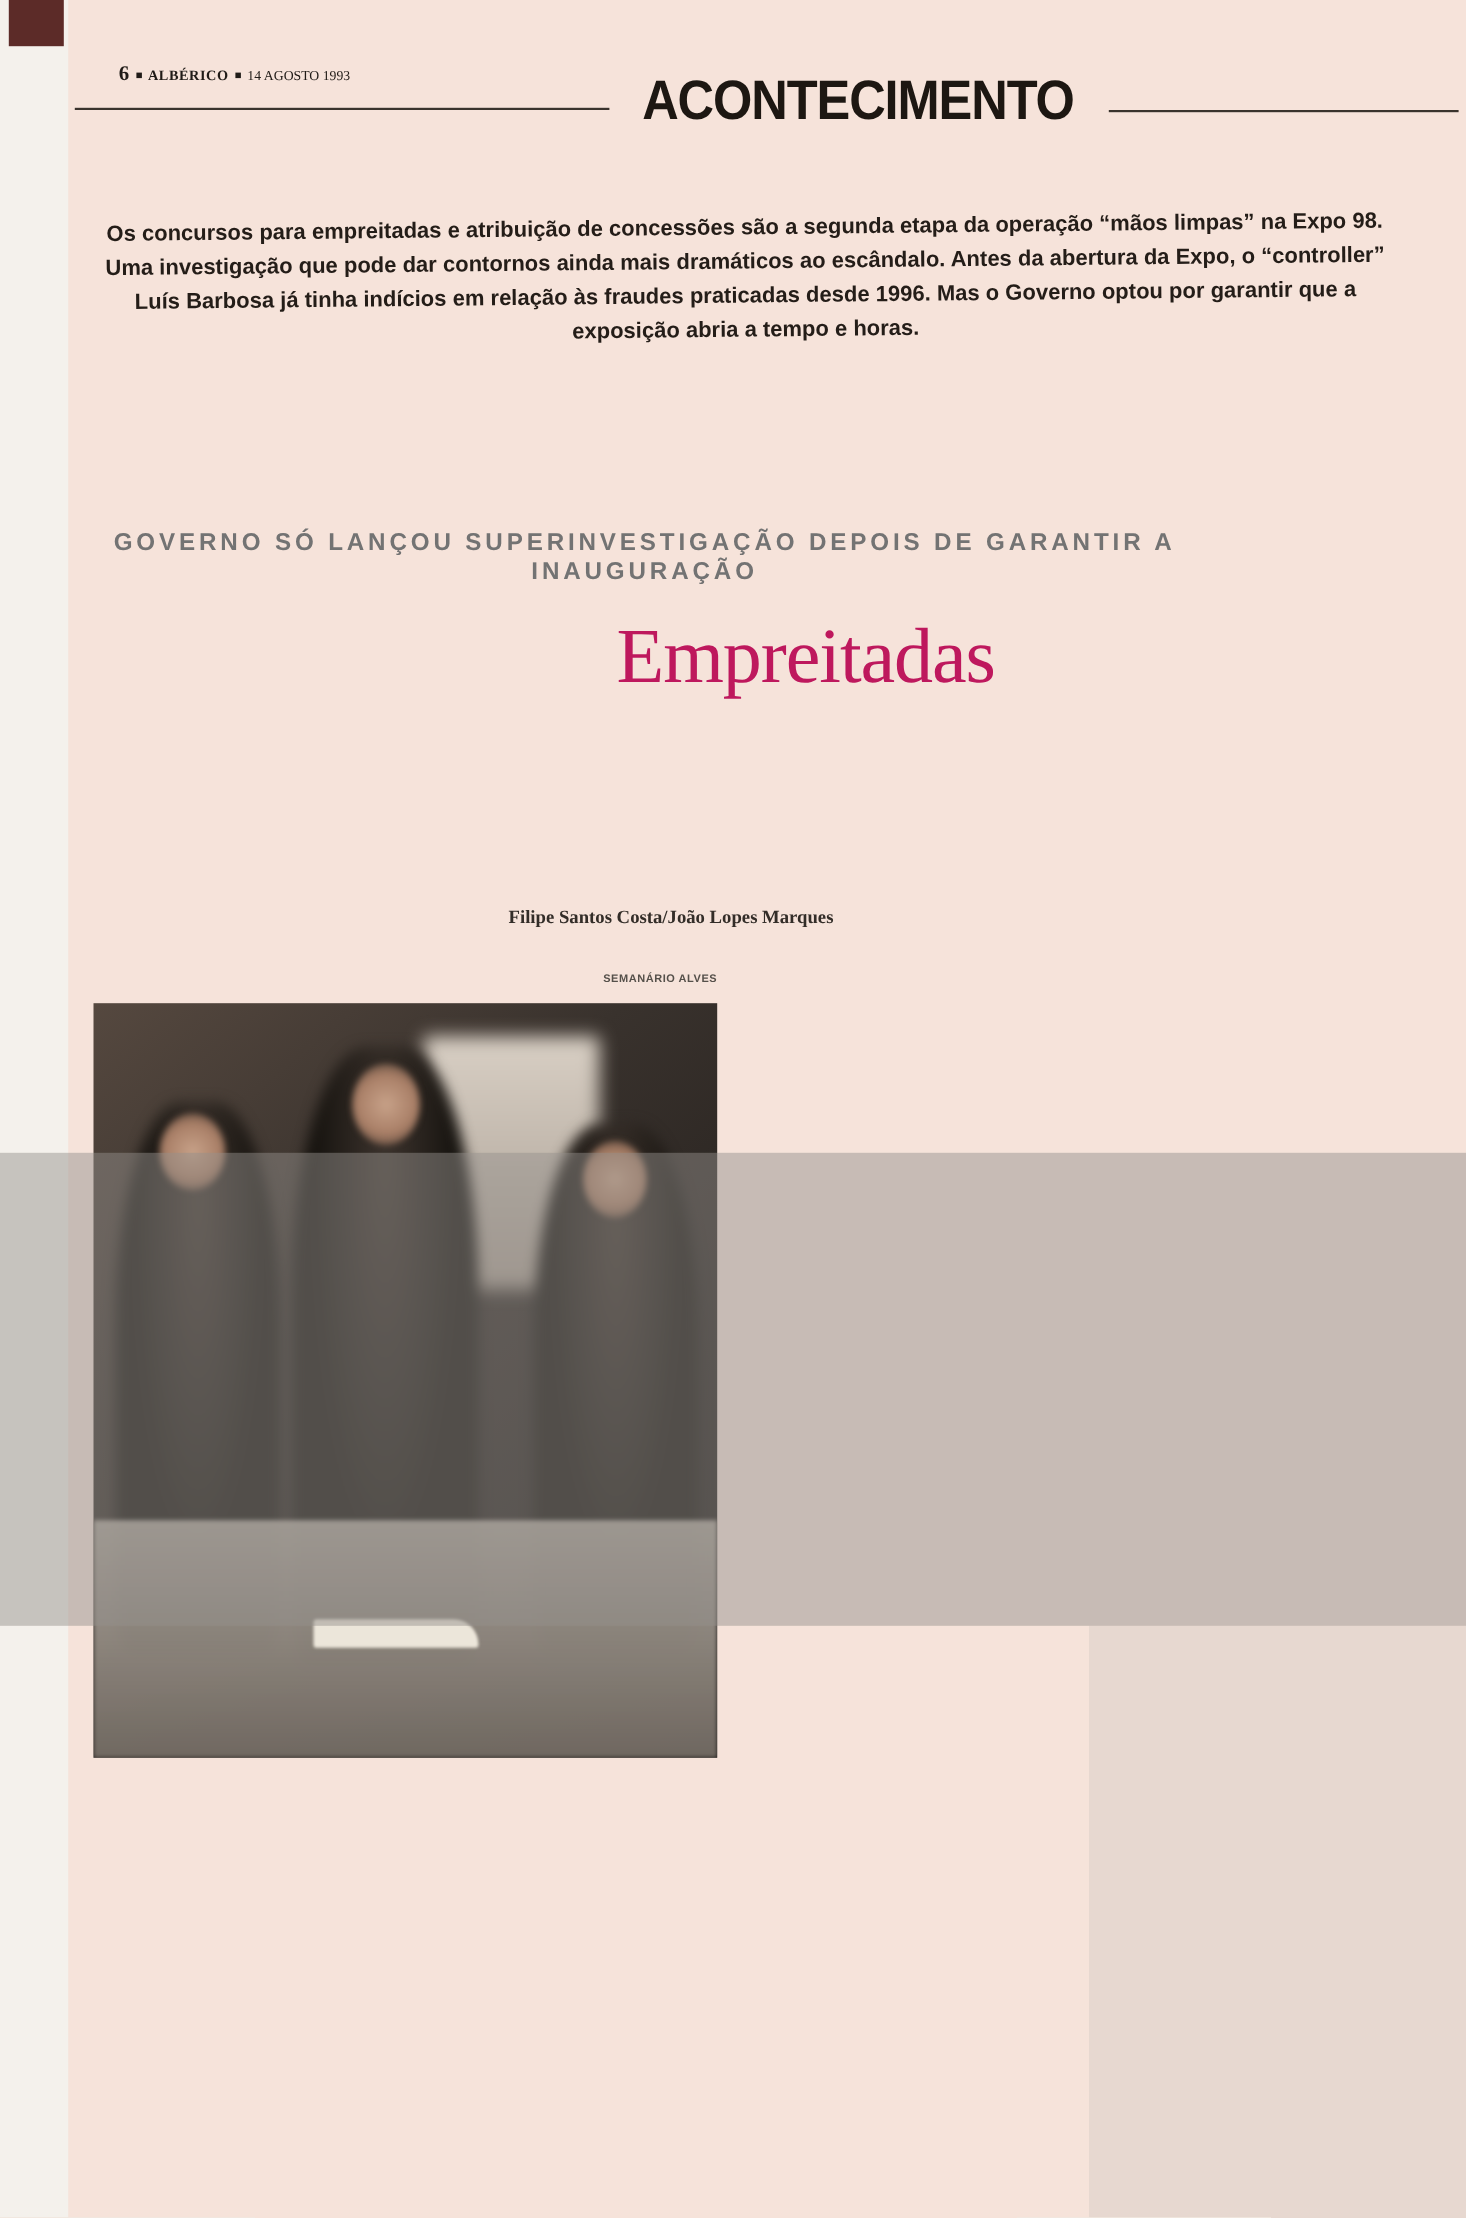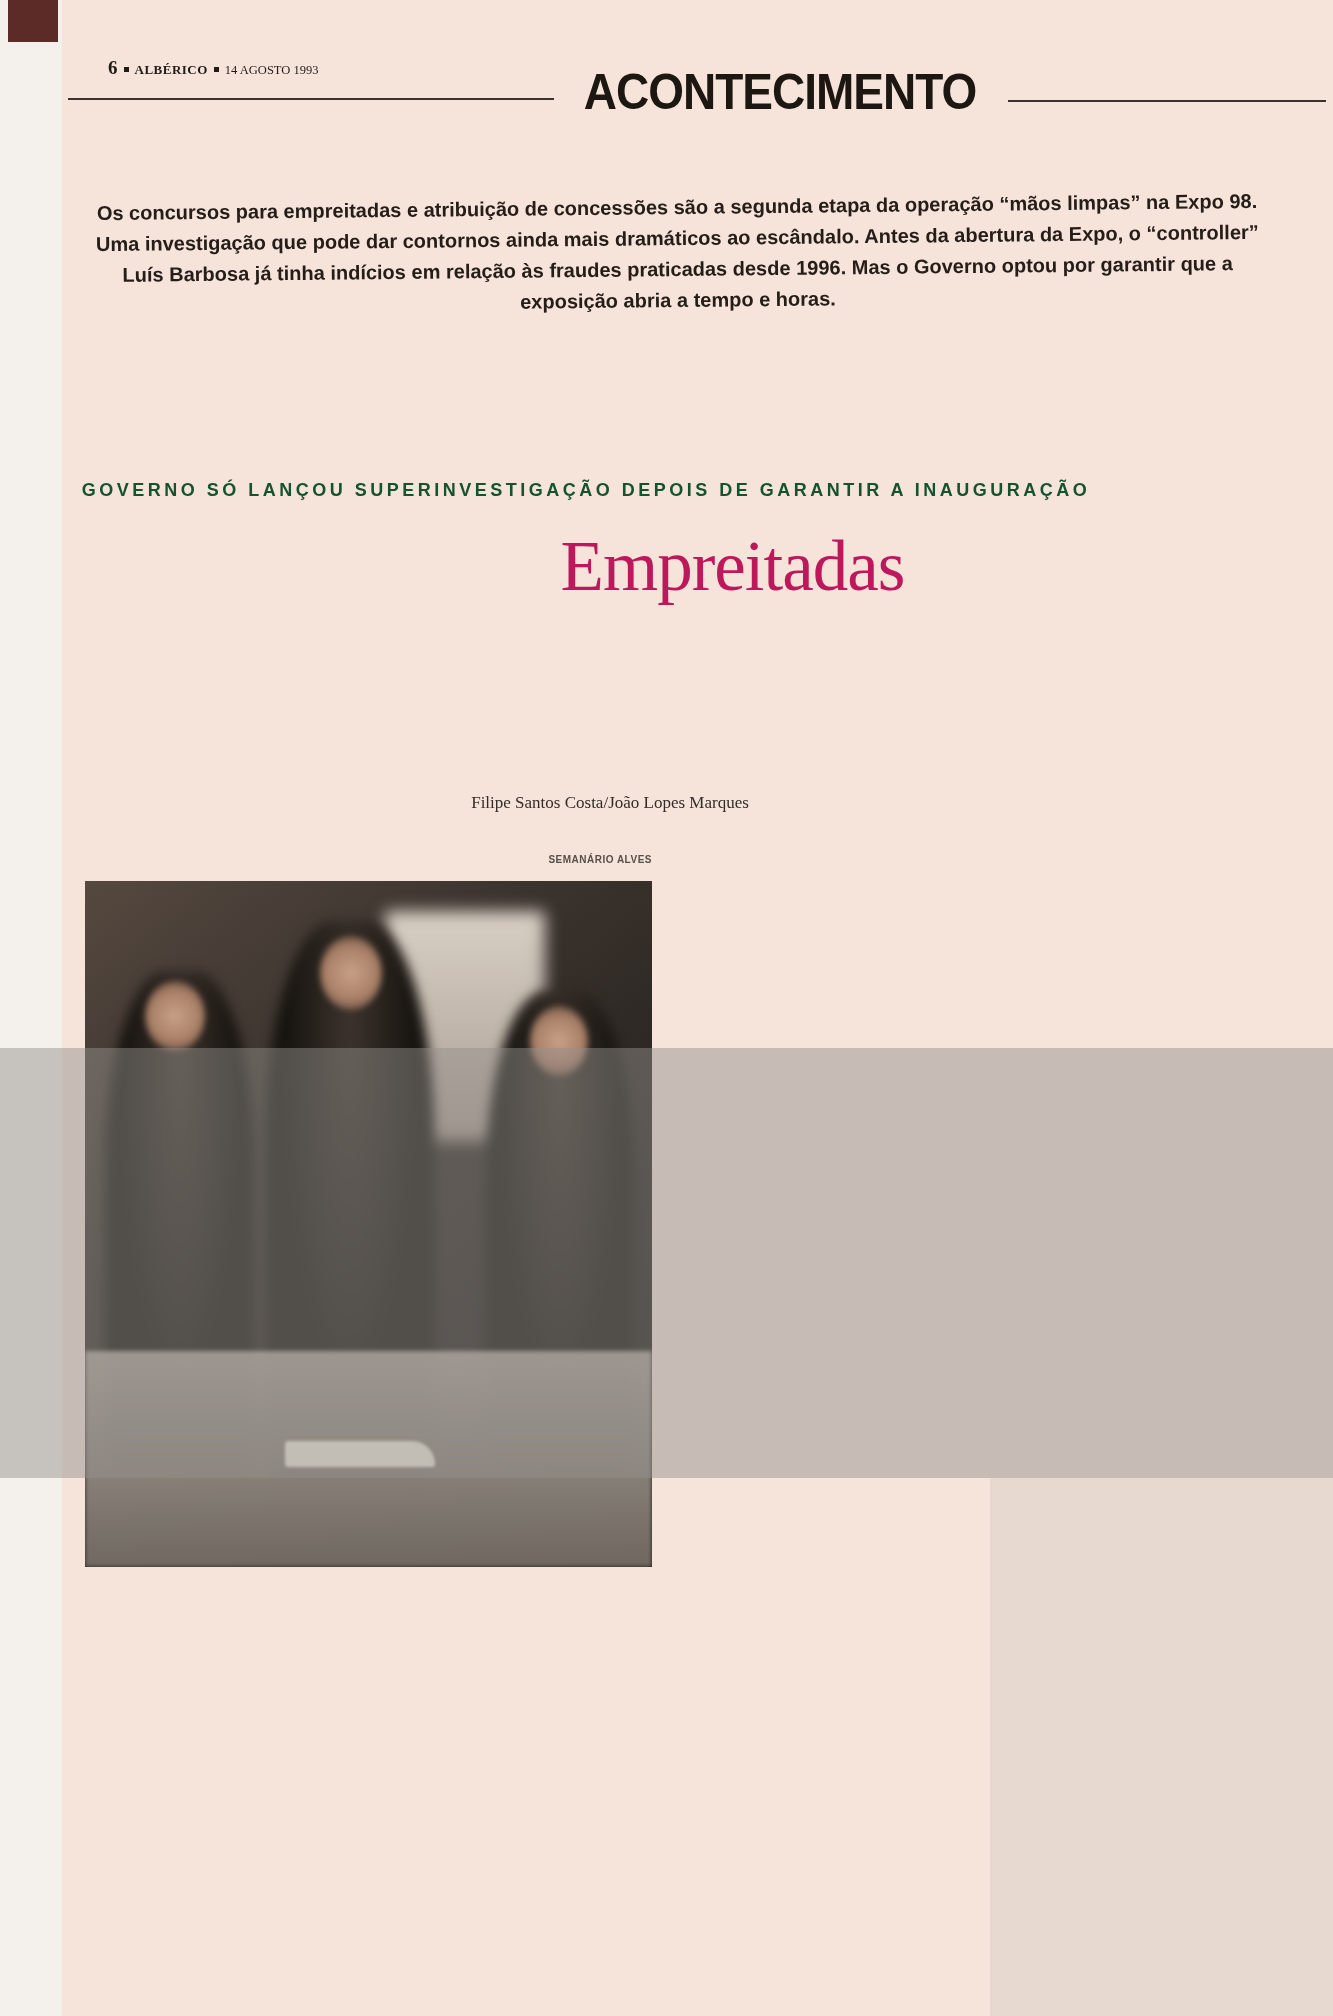--- a/index.html
+++ b/index.html
@@ -19,27 +19,27 @@
   .rule-right{position:absolute;left:1008px;top:76px;width:318px;height:2px;background:#3a332d;}
   .section-title{position:absolute;left:520px;top:38px;width:520px;text-align:center;
                  font-family:"Liberation Sans",sans-serif;font-weight:700;font-size:46px;
                  letter-spacing:-1px;color:#1d1712;transform:scaleY(1.1);}
 
   
   .lead{position:absolute;left:95px;top:112px;width:1165px;text-align:center;
         font-family:"Liberation Sans",sans-serif;font-weight:700;font-size:20px;
         line-height:31px;color:#241d18;transform:rotate(-0.6deg);}
   .kicker{position:absolute;left:62px;top:276px;width:1048px;text-align:center;
-          font-family:"Liberation Sans",sans-serif;font-weight:700;font-size:18px;
-          letter-spacing:3.5px;color:#14532d;}
+          font-family:"Liberation Sans",sans-serif;font-weight:700;font-size:22px;
+          letter-spacing:3.5px;color:#737373;}
   .headline{position:absolute;left:62px;top:302px;width:1271px;text-align:center;
             font-family:"Liberation Serif",serif;font-weight:400;font-size:71px;
             line-height:78px;letter-spacing:-1px;color:#be185d;margin-left:35px;}
   .byline{position:absolute;left:62px;top:490px;width:1096px;text-align:center;
-          font-family:"Liberation Serif",serif;font-weight:400;font-size:17px;color:#332d28;}
+          font-family:"Liberation Serif",serif;font-weight:700;font-size:17px;color:#332d28;}
 
   
   .credit{position:absolute;width:567px;text-align:right;font-family:"Liberation Sans",sans-serif;
           font-weight:700;font-size:10px;letter-spacing:.5px;color:#55504a;}
   .credit1{left:85px;top:531px;}
   .photo{position:absolute;left:85px;width:567px;overflow:hidden;}
   .photo1{top:547px;height:686px;background:linear-gradient(140deg,#55483f 0%,#39322d 35%,#26211e 70%,#1b1816 100%);}
   .ph-shape{position:absolute;filter:blur(6px);}
   .fig{background:radial-gradient(ellipse at 50% 18%,#3c332d 0%,#16130f 55%,#16130f 100%);border-radius:40% 40% 8% 8%;}
   .face{background:radial-gradient(circle,#c8a globals890 0%,#b28c74 60%,rgba(80,60,50,0) 100%);}

